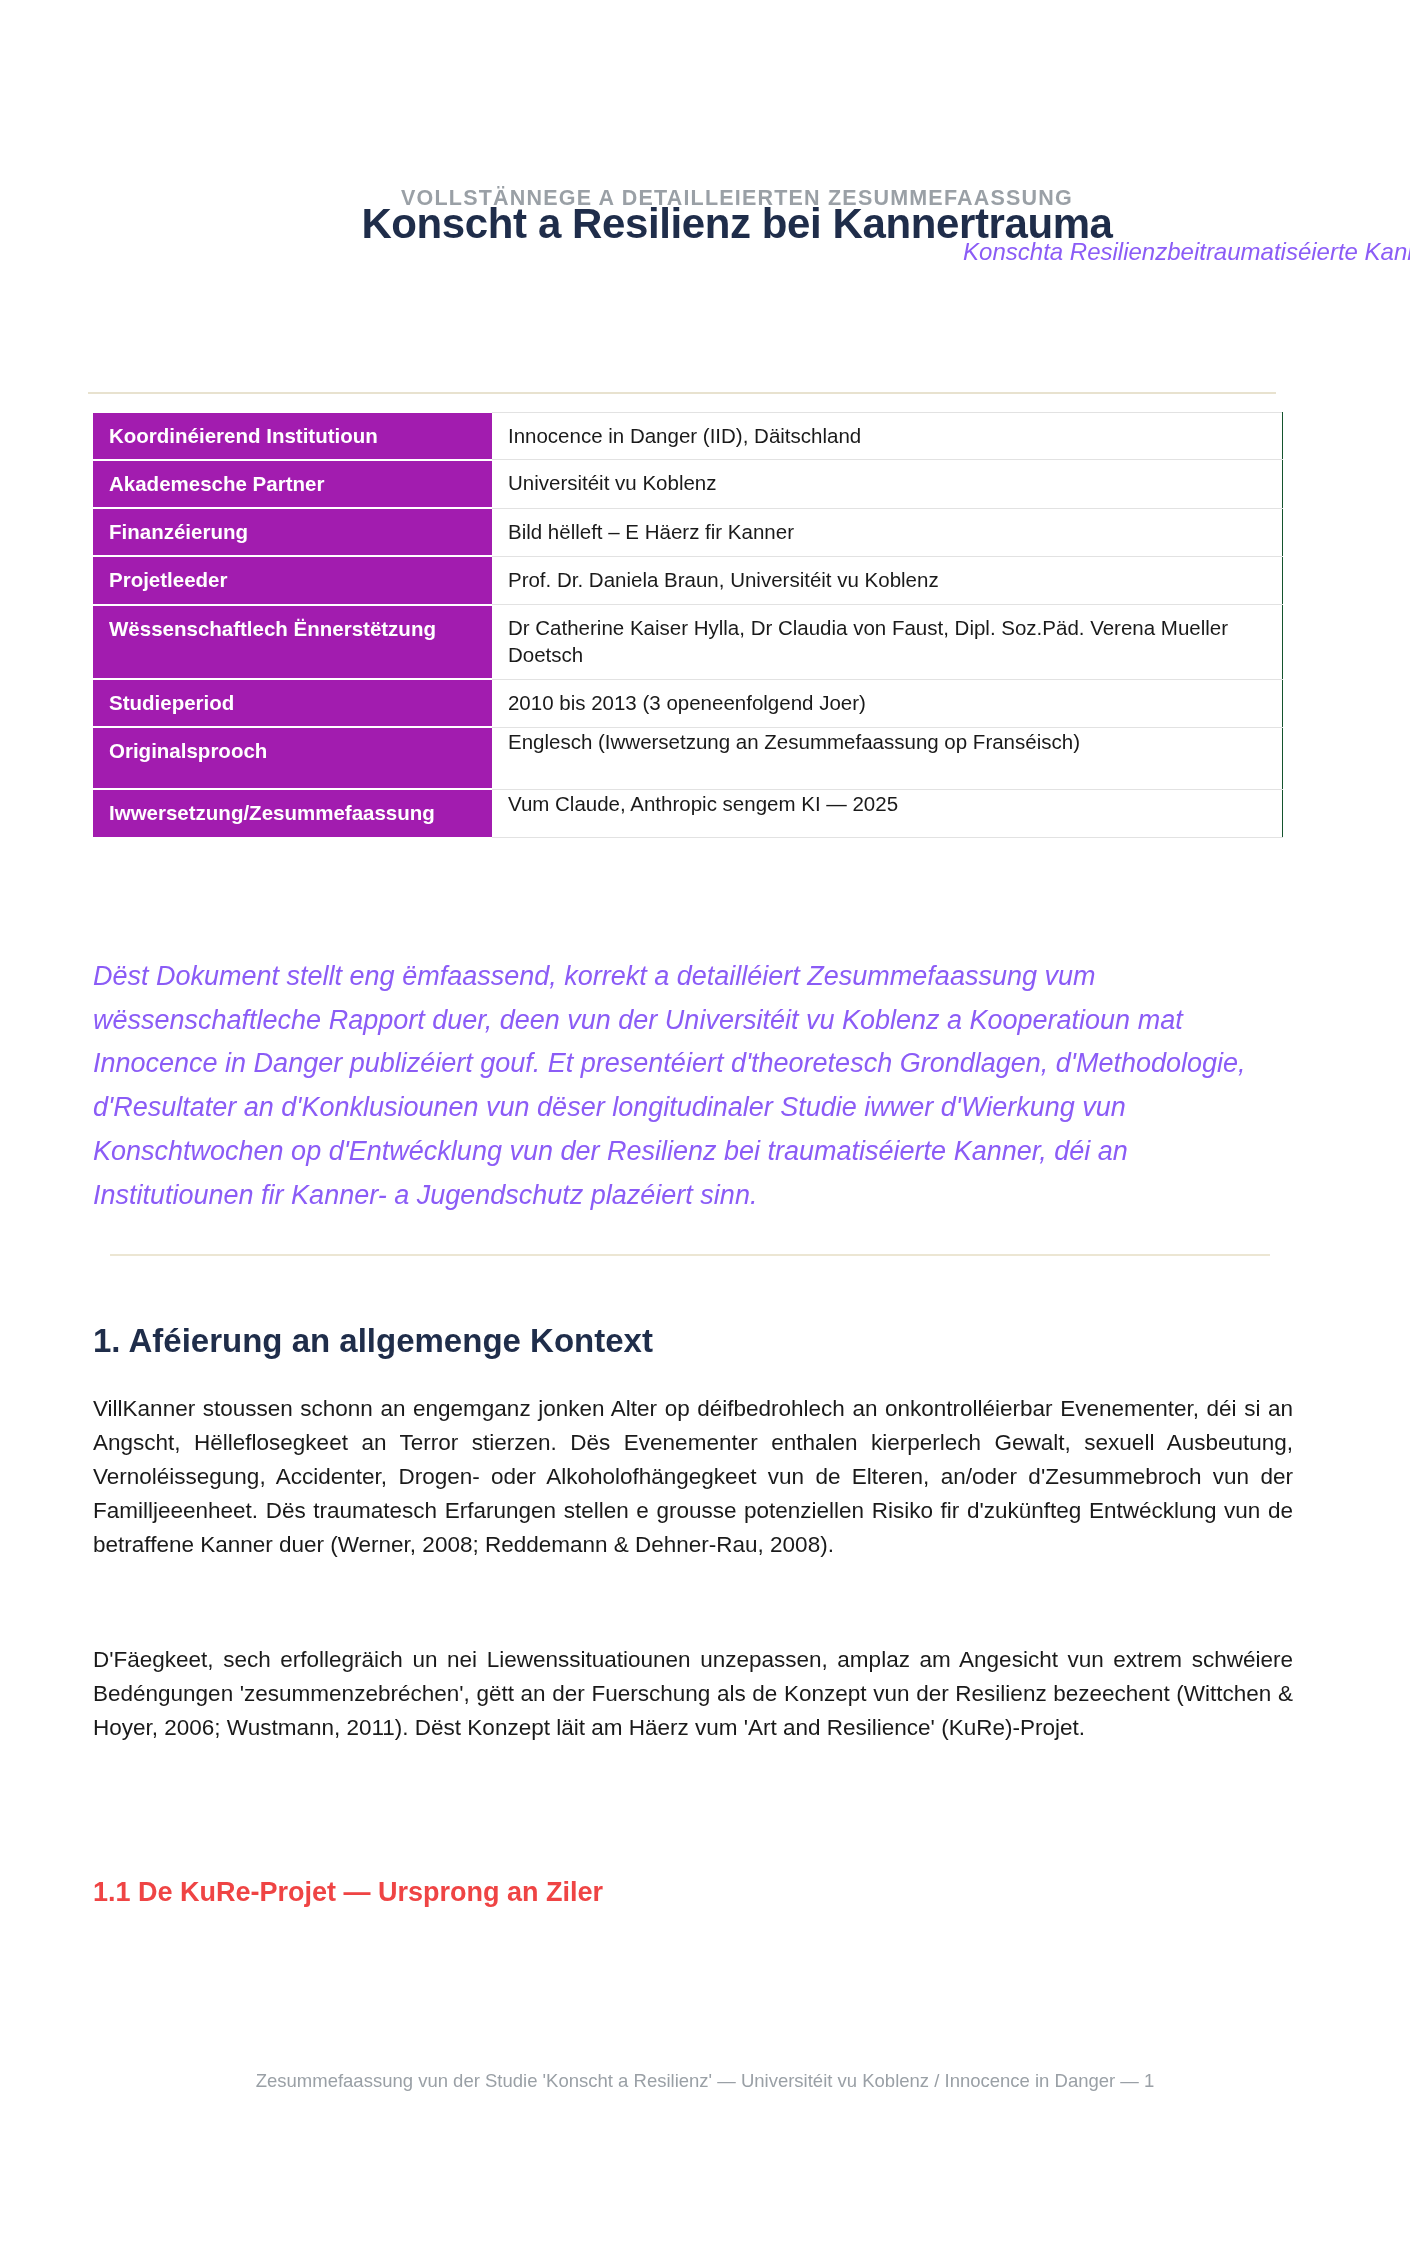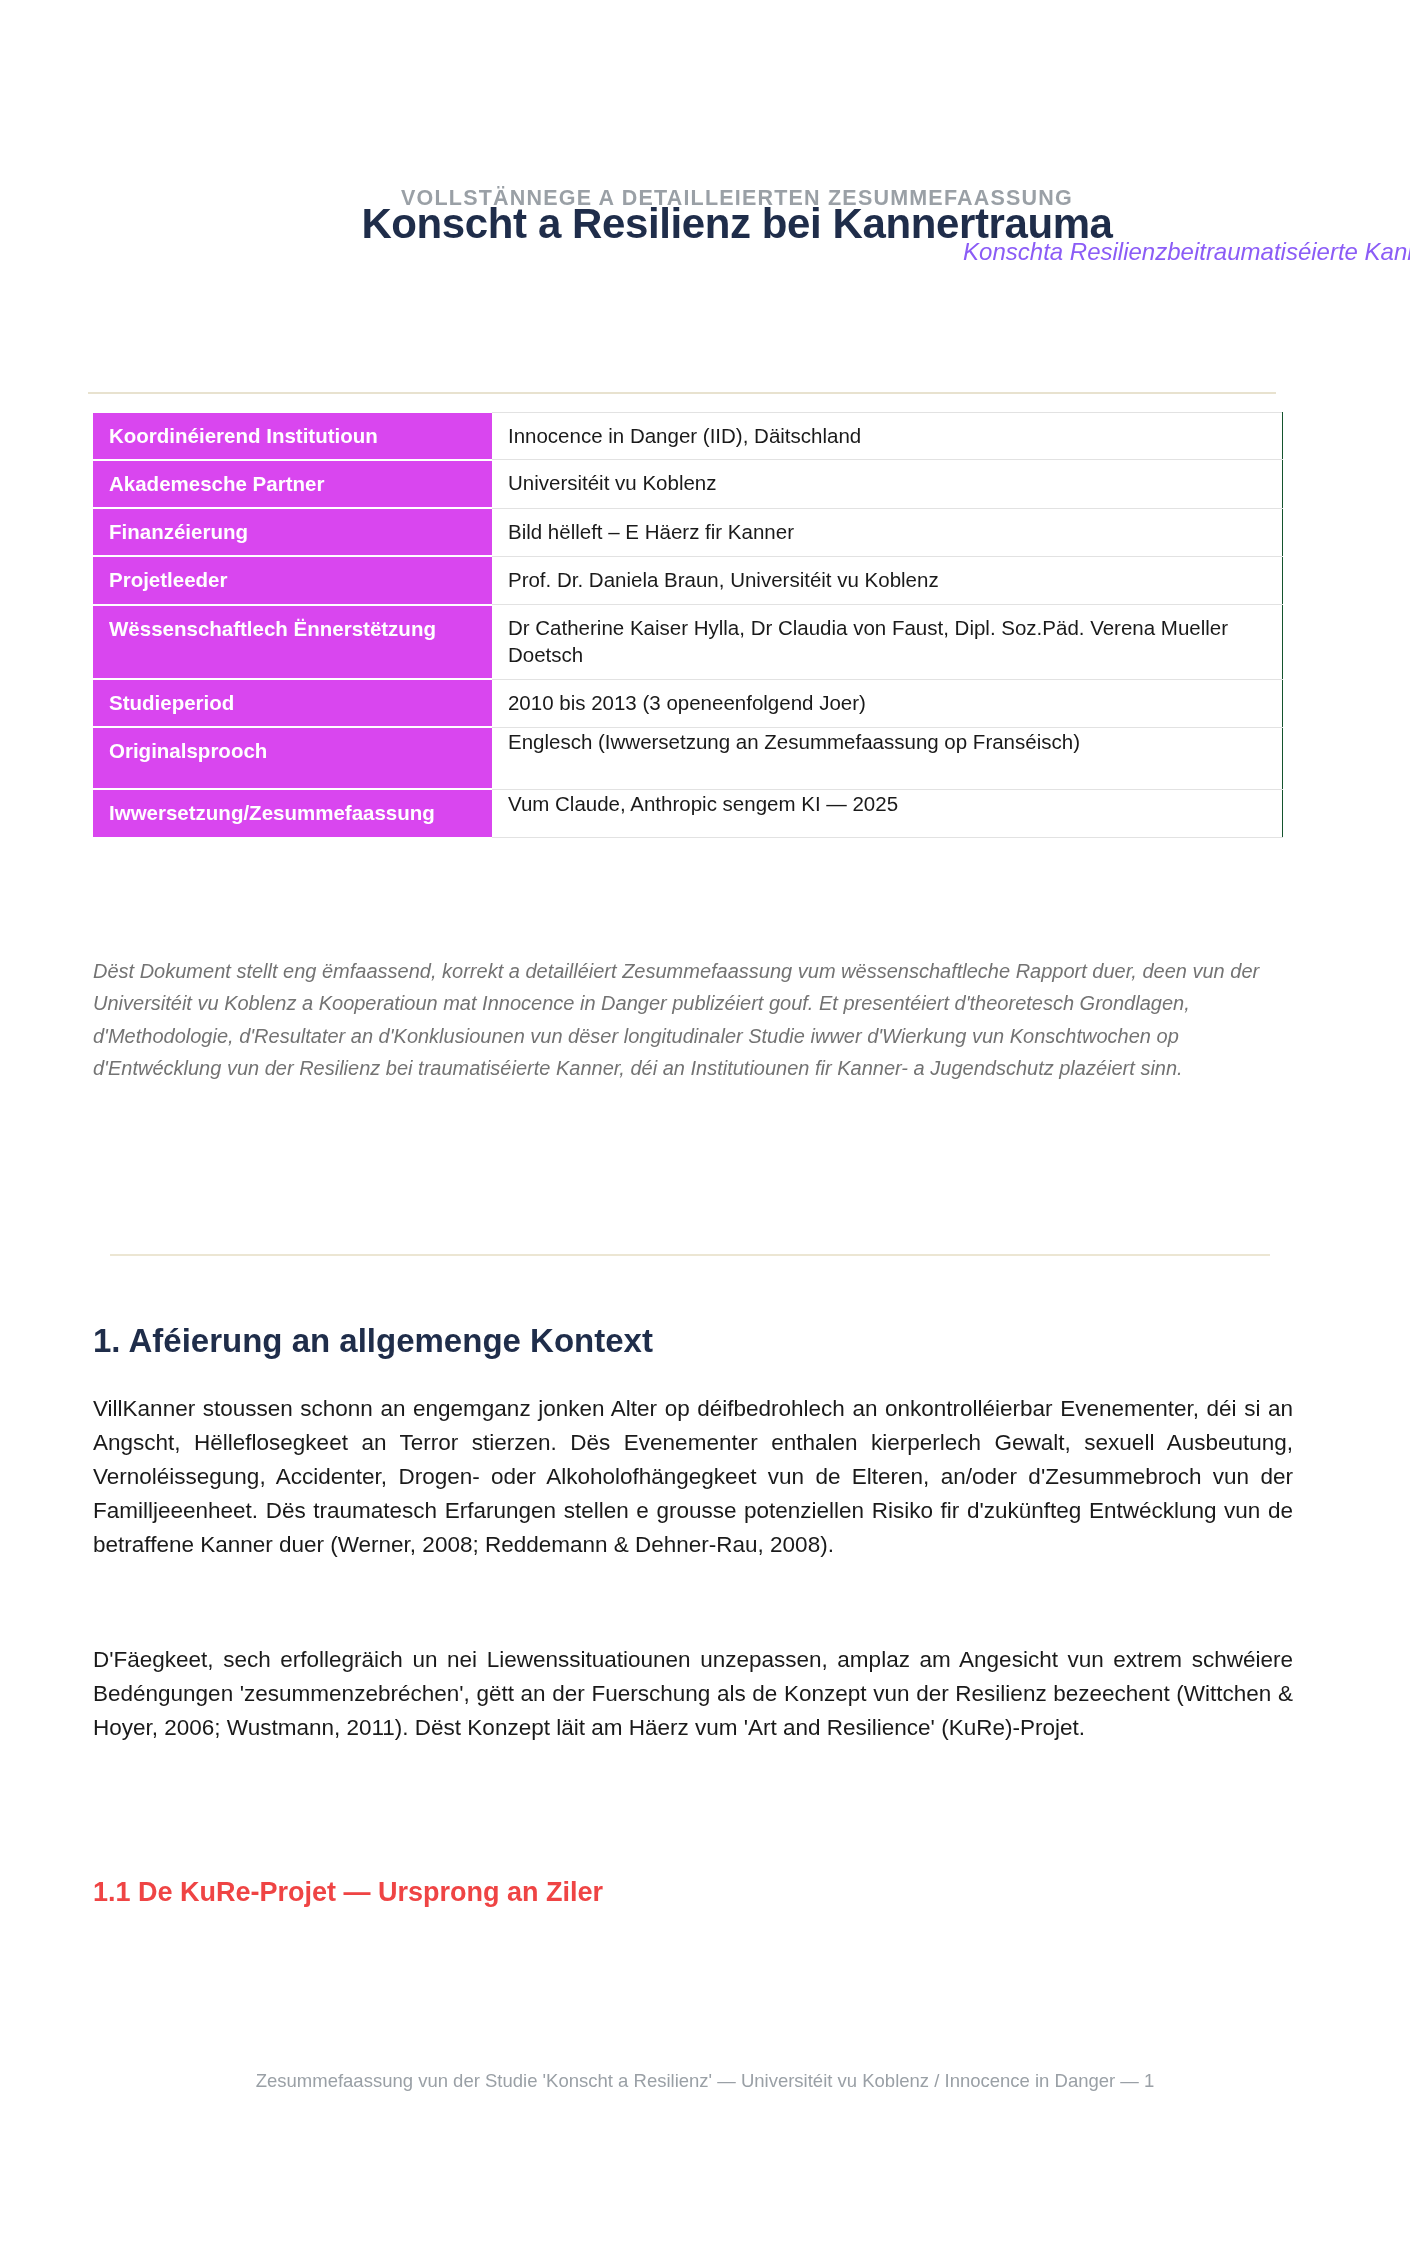--- a/index.html
+++ b/index.html
@@ -94,21 +94,21 @@
   }
   .meta-table td {
     vertical-align: top;
     padding: 9px 16px 10px 16px;
     font-size: 20.5px;
     line-height: 1.33;
     box-sizing: border-box;
   }
   .meta-table td.k {
     width: 376px;
-    background: #d946ef;
+    background: #a21caf;
     color: #ffffff;
     font-weight: 700;
     border-bottom: 2px solid #ffffff;
   }
   .meta-table td.v {
     width: 745px;
     background: #ffffff;
     color: #1a1a1a;
     border-bottom: 1px solid #e2e2e2;
     border-right: 1px solid #14532d;
@@ -119,24 +119,24 @@
   
   .meta-table td.k.tall { height: 62px; }
   .meta-table tr.offset-row td.v { padding-top: 0; }
 
   
   .lead {
     position: absolute;
     left: 93px;
     top: 955px;
     width: 1200px;
-    font-size: 20px;
+    font-size: 27px;
     font-style: italic;
     line-height: 1.62;
-    color: #737373;
+    color: #8b5cf6;
   }
 
   .h1 {
     position: absolute;
     left: 93px;
     top: 1300px;
     width: 1200px;
     font-size: 33px;
     font-weight: 700;
     color: #1f2d4a;

